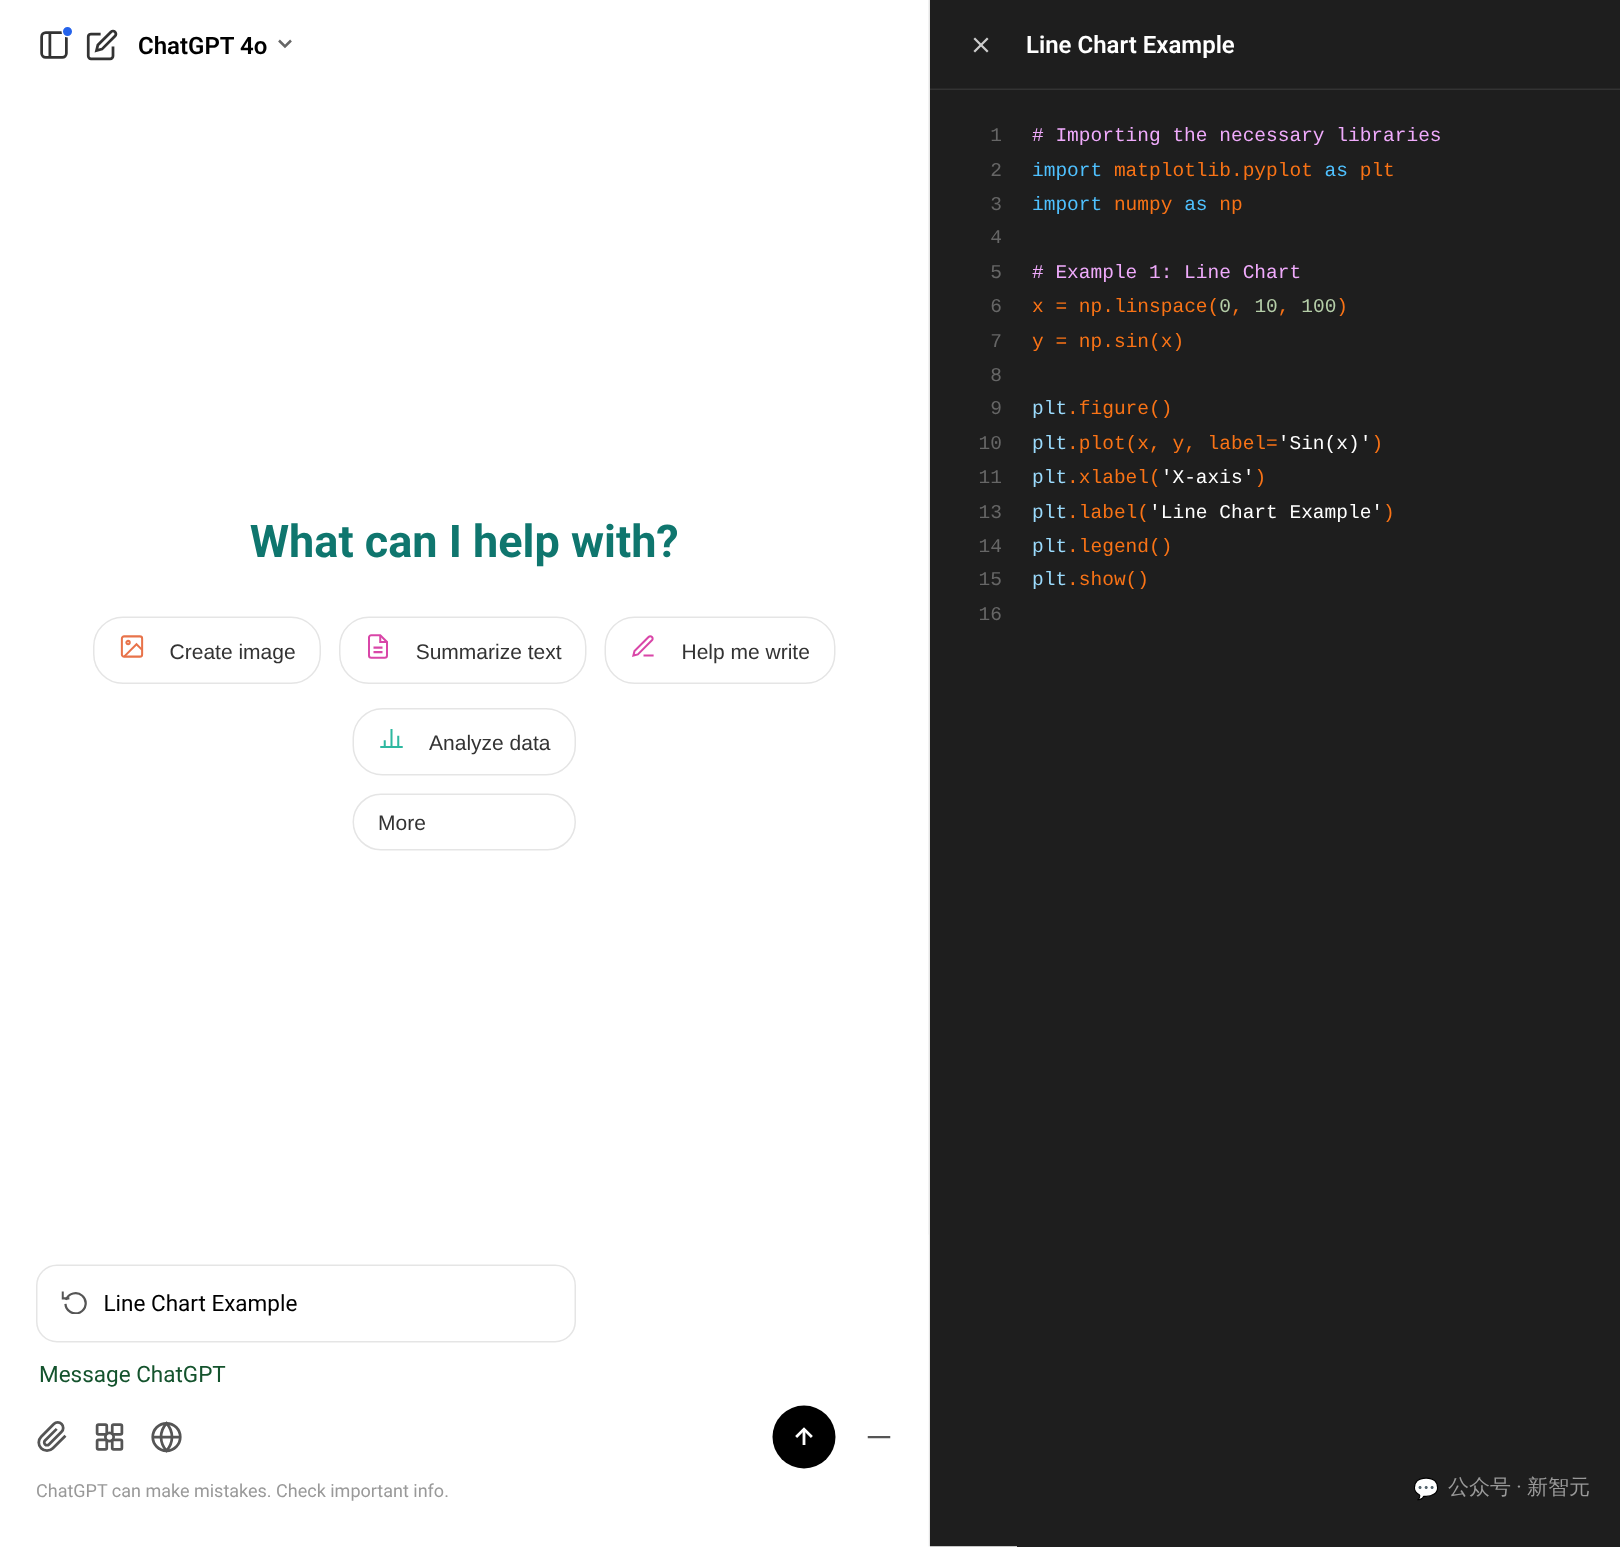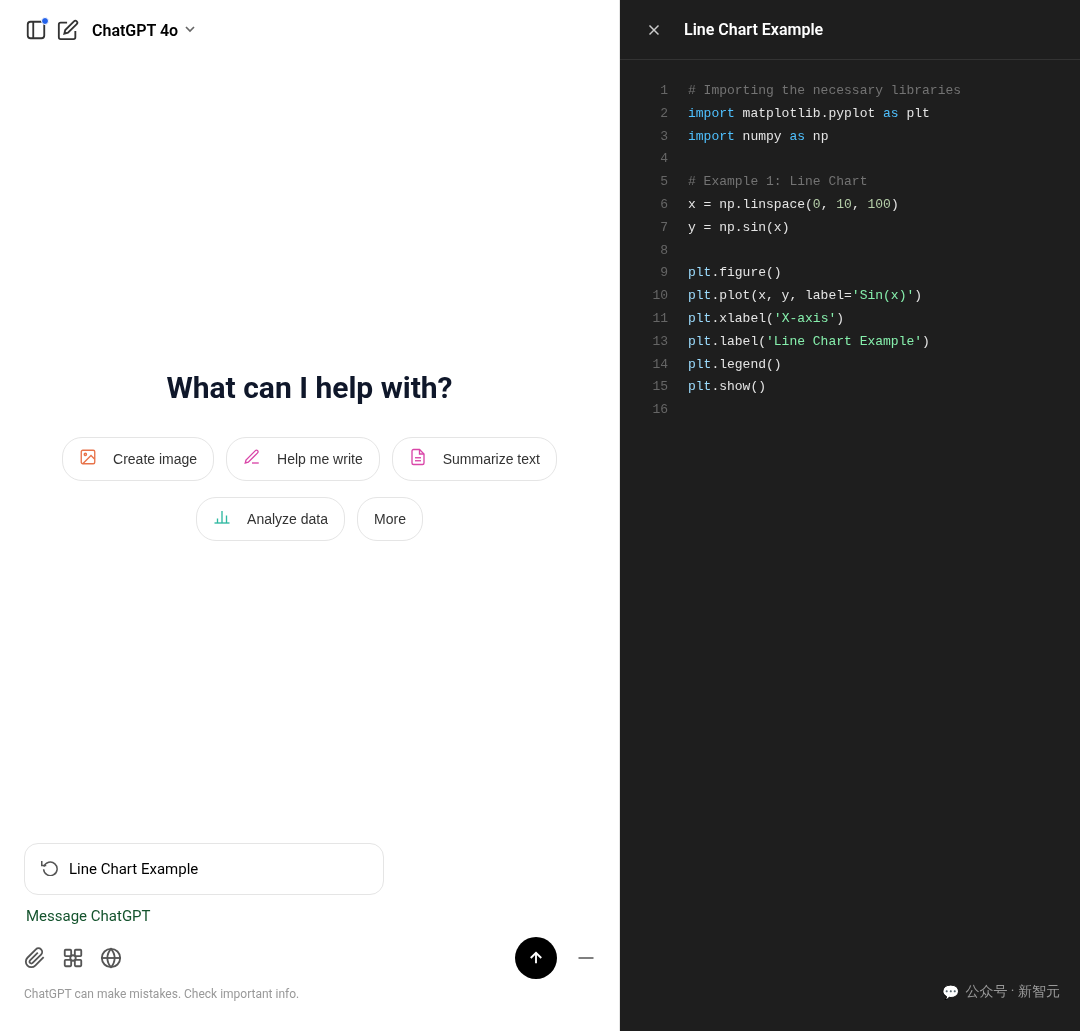--- a/index.html
+++ b/index.html
@@ -93,21 +93,21 @@
       flex-direction: column;
       align-items: center;
       justify-content: center;
       padding: 20px;
       padding-bottom: 200px;
     }
 
     .hero-title {
       font-size: 30px;
       font-weight: 700;
-      color: #0f172a;
+      color: #0f766e;
       margin-bottom: 32px;
       text-align: center;
     }
 
     .action-buttons {
       display: flex;
       gap: 12px;
       flex-wrap: wrap;
       justify-content: center;
       margin-bottom: 16px;
@@ -132,20 +132,21 @@
     }
 
     .action-btn-icon.orange { color: #e8734a; }
     .action-btn-icon.pink { color: #d946a8; }
     .action-btn-icon.teal { color: #2eb8a0; }
 
     .second-row {
       display: flex;
       gap: 12px;
       justify-content: center;
+      flex-direction: column;
     }
 
     
     .bottom-area {
       position: absolute;
       bottom: 0;
       left: 0;
       right: 0;
       padding: 20px 24px 30px;
       background: #fff;
@@ -286,25 +287,25 @@
       user-select: none;
       font-size: 13px;
     }
 
     .line-content {
       color: #d4d4d4;
       white-space: pre;
     }
 
     
-    .c-comment { color: #737373; }
+    .c-comment { color: #f0abfc; }
     .c-keyword { color: #4fc1ff; }
-    .c-string { color: #86efac; }
+    .c-string { color: #ffffff; }
     .c-number { color: #b5cea8; }
-    .c-plain { color: #e5e5e5; }
+    .c-plain { color: #f97316; }
     .c-plt { color: #9cdcfe; }
 
     .watermark {
       position: absolute;
       bottom: 30px;
       right: 20px;
       font-size: 14px;
       color: #999;
       display: flex;
       align-items: center;
@@ -350,36 +351,36 @@
             <rect x="3" y="3" width="18" height="18" rx="2"></rect>
             <circle cx="8.5" cy="8.5" r="1.5"></circle>
             <polyline points="21 15 16 10 5 21"></polyline>
           </svg>
         </span>
         <span>Create image</span>
       </button>
       <button class="action-btn">
         <span class="action-btn-icon pink">
           <svg viewBox="0 0 24 24" width="18" height="18" fill="none" stroke="#d946a8" stroke-width="1.8">
-            <path d="M12 20h9"></path>
-            <path d="M16.5 3.5a2.121 2.121 0 0 1 3 3L7 19l-4 1 1-4L16.5 3.5z"></path>
-          </svg>
-        </span>
-        <span>Help me write</span>
-      </button>
-      <button class="action-btn">
-        <span class="action-btn-icon pink">
-          <svg viewBox="0 0 24 24" width="18" height="18" fill="none" stroke="#d946a8" stroke-width="1.8">
             <path d="M14 2H6a2 2 0 0 0-2 2v16a2 2 0 0 0 2 2h12a2 2 0 0 0 2-2V8z"></path>
             <polyline points="14 2 14 8 20 8"></polyline>
             <line x1="16" y1="13" x2="8" y2="13"></line>
             <line x1="16" y1="17" x2="8" y2="17"></line>
           </svg>
         </span>
         <span>Summarize text</span>
+      </button>
+      <button class="action-btn">
+        <span class="action-btn-icon pink">
+          <svg viewBox="0 0 24 24" width="18" height="18" fill="none" stroke="#d946a8" stroke-width="1.8">
+            <path d="M12 20h9"></path>
+            <path d="M16.5 3.5a2.121 2.121 0 0 1 3 3L7 19l-4 1 1-4L16.5 3.5z"></path>
+          </svg>
+        </span>
+        <span>Help me write</span>
       </button>
     </div>
 
     <div class="second-row">
       <button class="action-btn">
         <span class="action-btn-icon teal">
           <svg viewBox="0 0 24 24" width="18" height="18" fill="none" stroke="#2eb8a0" stroke-width="1.8">
             <line x1="18" y1="20" x2="18" y2="10"></line>
             <line x1="12" y1="20" x2="12" y2="4"></line>
             <line x1="6" y1="20" x2="6" y2="14"></line>

